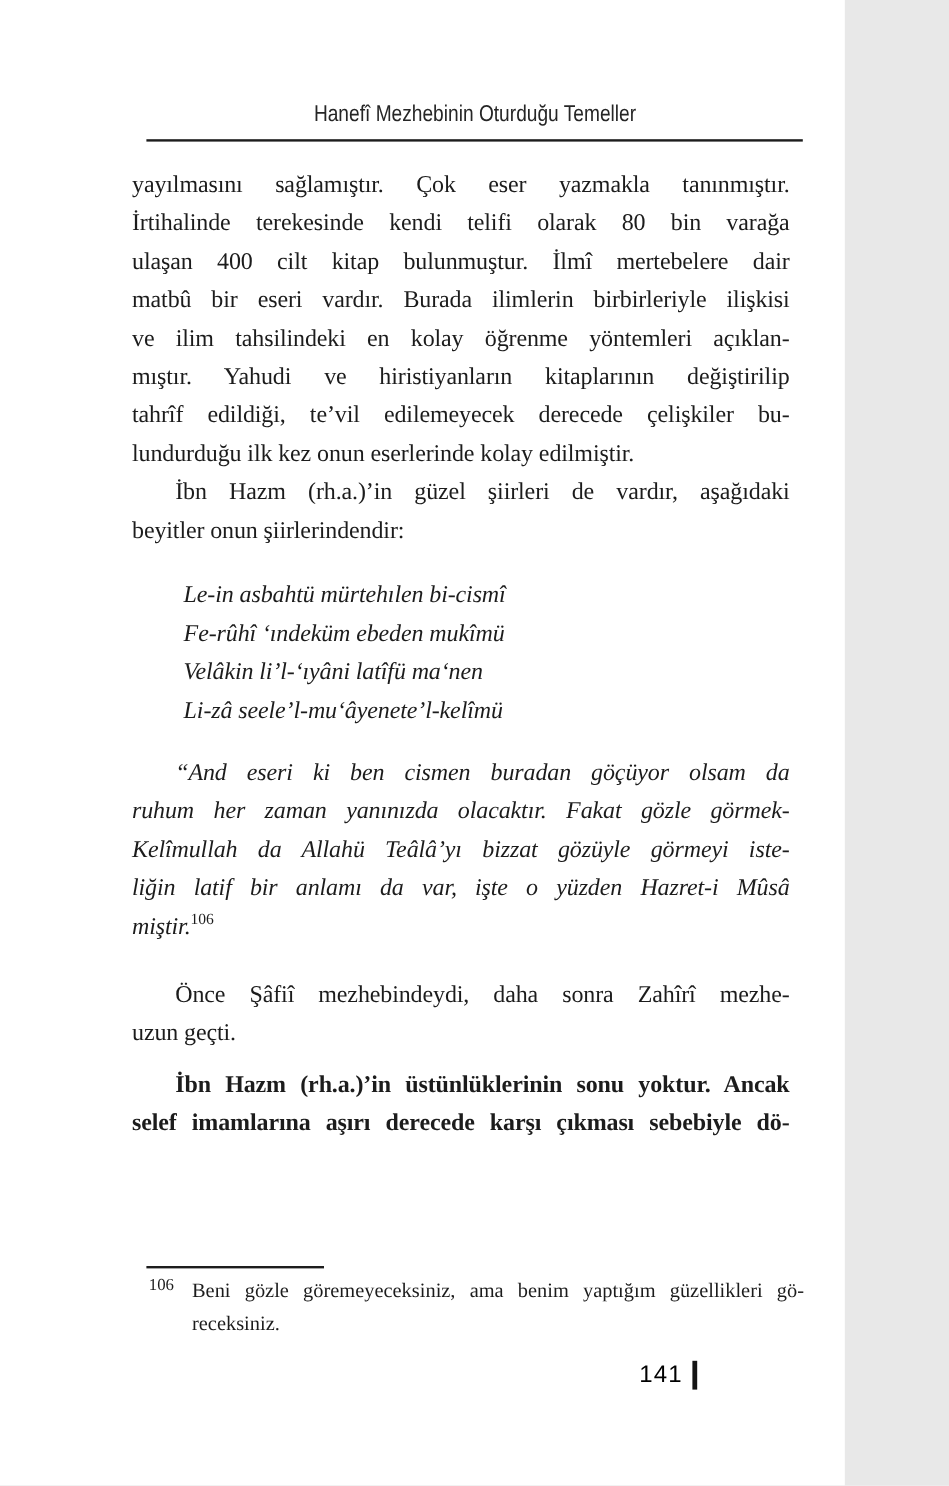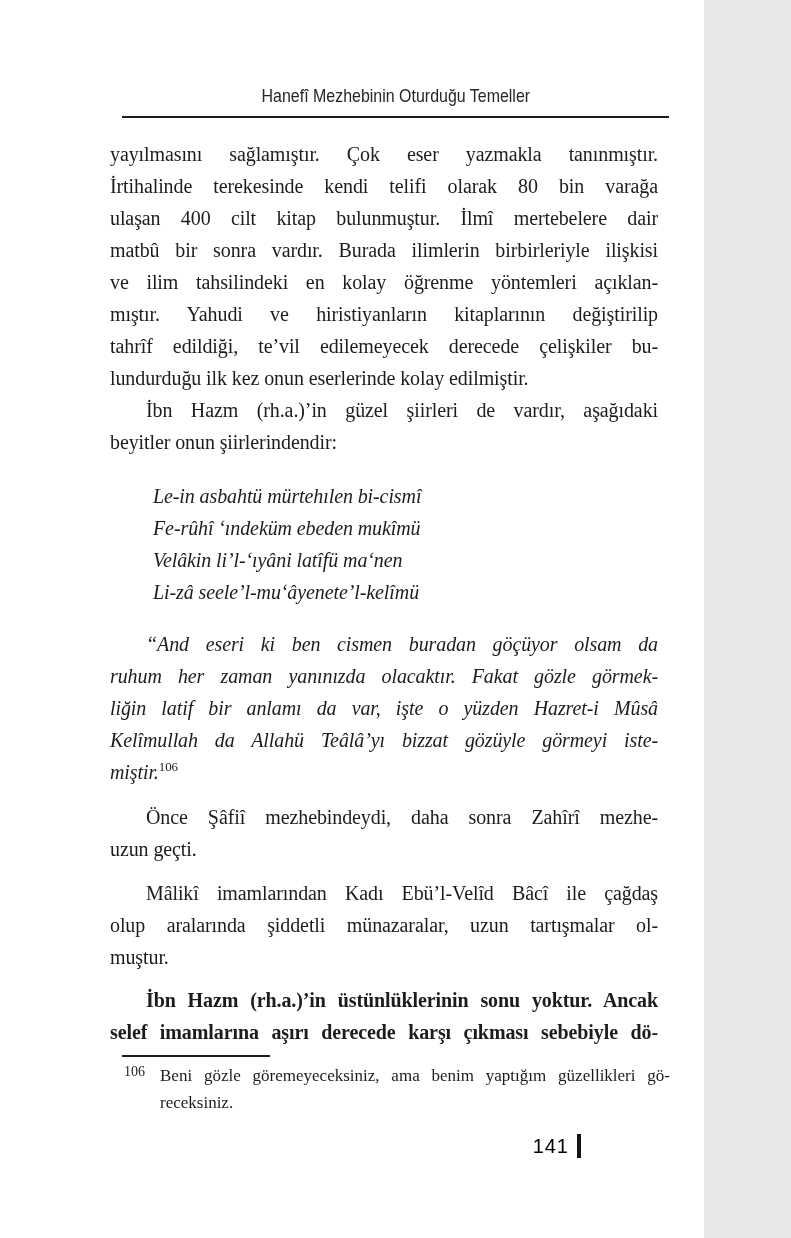--- a/index.html
+++ b/index.html
@@ -48,21 +48,21 @@
     line-height: 32px;
     letter-spacing: -0.1px;
   }
   .line { min-height: 32px; }
   .jline { text-align: justify; text-align-last: justify; }
   .lline { text-align: left; }
   .findent { text-indent: 36px; }
   .mt8  { margin-top: 0; }
   .mt11 { margin-top: 11px; font-weight: bold; }
   .mt12 { margin-top: 12px; }
-  .mt13 { margin-top: 13px; }
+  .mt13 { margin-top: 25px; }
   .mt20 { margin-top: 20px; }
   .mt22 { margin-top: 22px; }
   .poem { font-style: italic; }
   .poem .line { padding-left: 43px; }
   .italic { font-style: italic; }
   sup.fn-ref {
     font-size: 13px;
     font-style: normal;
     line-height: 0;
     vertical-align: baseline;
@@ -121,21 +121,21 @@
     <span class="condensed">Hanefî Mezhebinin Oturduğu Temeller</span>
   </div>
   <div class="header-rule"></div>
 
   <div class="column">
 
     <div>
       <div class="line jline">yayılmasını sağlamıştır. Çok eser yazmakla tanınmıştır.</div>
       <div class="line jline">İrtihalinde terekesinde kendi telifi olarak 80 bin varağa</div>
       <div class="line jline">ulaşan 400 cilt kitap bulunmuştur. İlmî mertebelere dair</div>
-      <div class="line jline">matbû bir sonra vardır. Burada ilimlerin birbirleriyle ilişkisi</div>
+      <div class="line jline">matbû bir eseri vardır. Burada ilimlerin birbirleriyle ilişkisi</div>
       <div class="line jline">ve ilim tahsilindeki en kolay öğrenme yöntemleri açıklan-</div>
       <div class="line jline">mıştır. Yahudi ve hiristiyanların kitaplarının değiştirilip</div>
       <div class="line jline">tahrîf edildiği, te’vil edilemeyecek derecede çelişkiler bu-</div>
       <div class="line lline">lundurduğu ilk kez onun eserlerinde kolay edilmiştir.</div>
     </div>
 
     <div class="mt8">
       <div class="line jline findent">İbn Hazm (rh.a.)’in güzel şiirleri de vardır, aşağıdaki</div>
       <div class="line lline">beyitler onun şiirlerindendir:</div>
     </div>
@@ -143,35 +143,30 @@
     <div class="poem mt22">
       <div class="line lline">Le-in asbahtü mürtehılen bi-cismî</div>
       <div class="line lline">Fe-rûhî ‘ındeküm ebeden mukîmü</div>
       <div class="line lline">Velâkin li’l-‘ıyâni latîfü ma‘nen</div>
       <div class="line lline">Li-zâ seele’l-mu‘âyenete’l-kelîmü</div>
     </div>
 
     <div class="italic mt20">
       <div class="line jline findent">“And eseri ki ben cismen buradan göçüyor olsam da</div>
       <div class="line jline">ruhum her zaman yanınızda olacaktır. Fakat gözle görmek-</div>
+      <div class="line jline">Kelîmullah da Allahü Teâlâ’yı bizzat gözüyle görmeyi iste-</div>
       <div class="line jline">liğin latif bir anlamı da var, işte o yüzden Hazret-i Mûsâ</div>
-      <div class="line jline">Kelîmullah da Allahü Teâlâ’yı bizzat gözüyle görmeyi iste-</div>
       <div class="line lline"><span>miştir.</span><sup class="fn-ref">106</sup></div>
     </div>
 
     <div class="mt13">
       <div class="line jline findent">Önce Şâfiî mezhebindeydi, daha sonra Zahîrî mezhe-</div>
       <div class="line lline">uzun geçti.</div>
     </div>
 
-    <div class="mt12">
-      <div class="line jline findent">Mâlikî imamlarından Kadı Ebü’l-Velîd Bâcî ile çağdaş</div>
-      <div class="line jline">olup aralarında şiddetli münazaralar, uzun tartışmalar ol-</div>
-      <div class="line lline">muştur.</div>
-    </div>
 
     <div class="mt11">
       <div class="line jline findent">İbn Hazm (rh.a.)’in üstünlüklerinin sonu yoktur. Ancak</div>
       <div class="line jline">selef imamlarına aşırı derecede karşı çıkması sebebiyle dö-</div>
     </div>
 
   </div>
 
   <div class="footnote-rule"></div>
 

